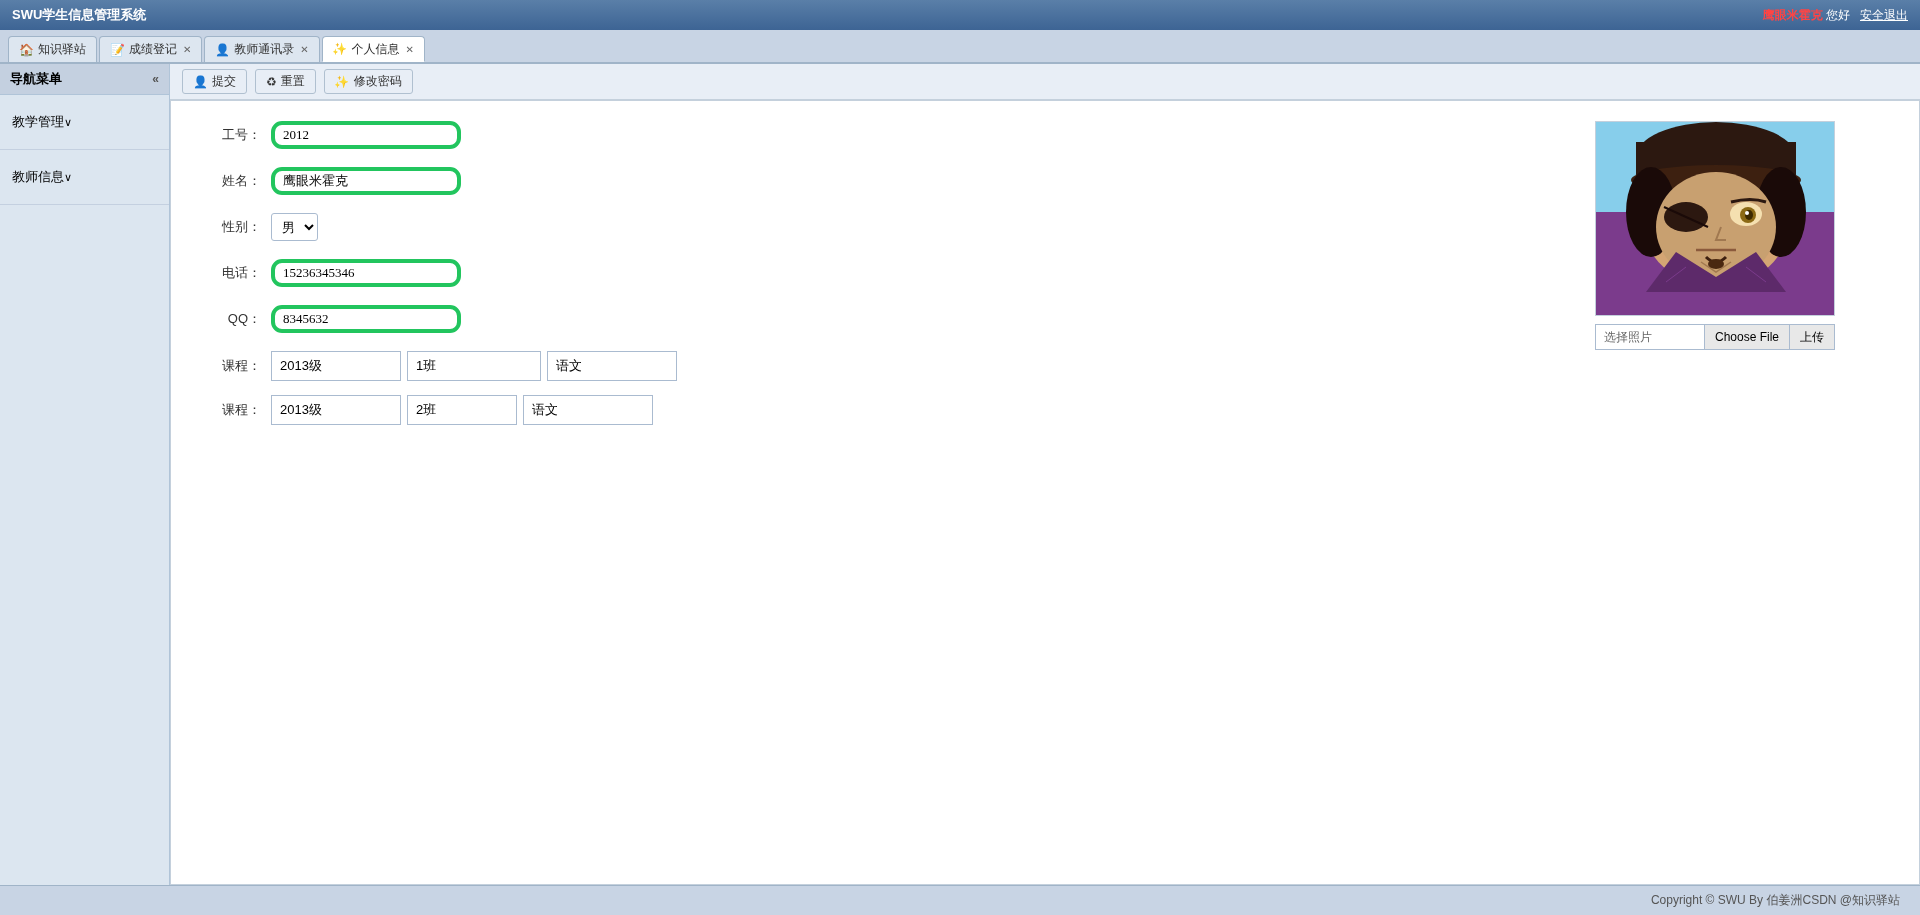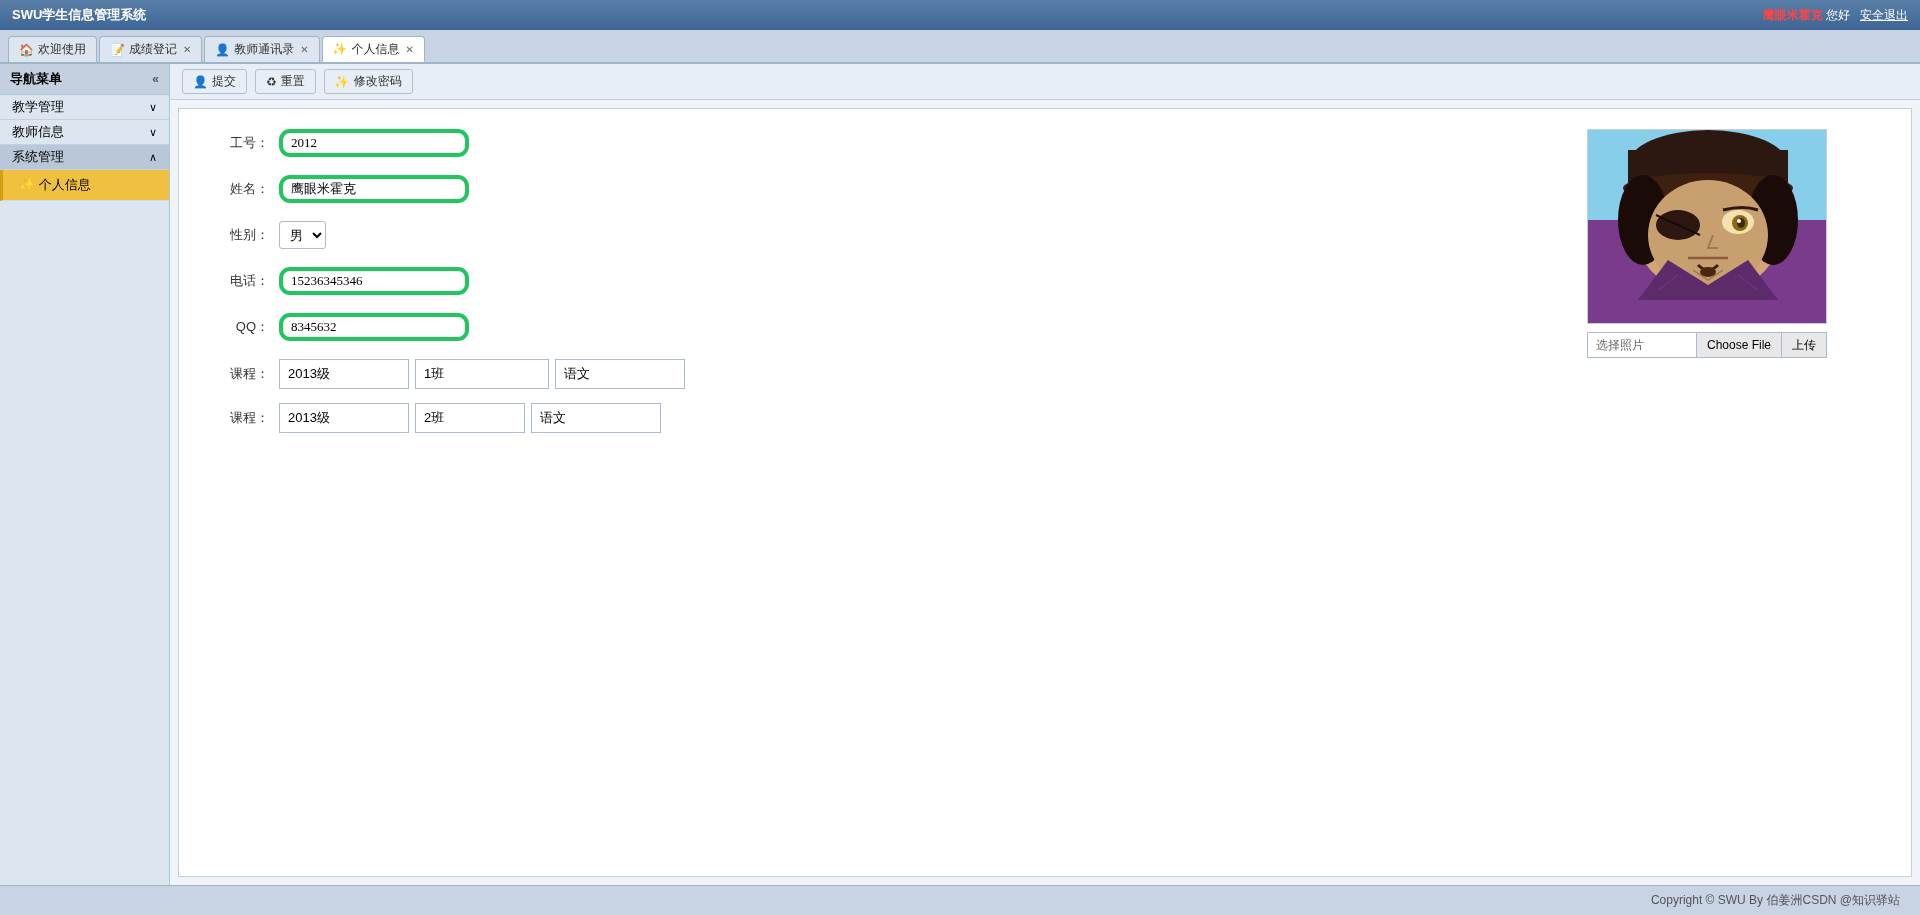--- a/index.html
+++ b/index.html
@@ -71,23 +71,22 @@
       align-items: center;
       padding: 6px 10px;
       background: #c4d0e0;
       border-bottom: 1px solid #b0c4d8;
       font-weight: bold;
       font-size: 13px;
     }
     .sidebar-header .collapse-icon { cursor: pointer; color: #555; font-size: 12px; }
     .sidebar-group-header {
       display: flex;
-      justify-content: space-between;
-      align-items: center;
-      padding: 3px 12px;
+      align-items: center;
+      padding: 18px 12px;
       background: #dce6f0;
       border-bottom: 1px solid #c4d0e0;
       cursor: pointer;
       font-size: 13px;
     }
     .sidebar-item {
       padding: 6px 16px;
       border-bottom: 1px solid #d0dce8;
       cursor: pointer;
       font-size: 13px;
@@ -130,21 +129,20 @@
       border-radius: 3px;
       cursor: pointer;
       font-size: 12px;
       color: #333;
     }
 
     
     #form-area {
       flex: 1;
       background: white;
-      margin: 8px;
       border: 1px solid #c4d0dc;
       padding: 20px 30px;
       position: relative;
       overflow: auto;
     }
 
     .form-row {
       display: flex;
       align-items: center;
       margin-bottom: 18px;
@@ -273,21 +271,21 @@
     <span class="username">鹰眼米霍克</span>
     <span class="greeting">您好</span>
     <span> &nbsp;</span>
     <span class="logout">安全退出</span>
   </div>
 </div>
 
 <div id="tab-bar">
   <div class="tab">
     <span class="tab-icon">🏠</span>
-    <span>欢迎使用</span>
+    <span>知识驿站</span>
   </div>
   <div class="tab">
     <span class="tab-icon">📝</span>
     <span>成绩登记</span>
     <span class="tab-close">✕</span>
   </div>
   <div class="tab">
     <span class="tab-icon">👤</span>
     <span>教师通讯录</span>
     <span class="tab-close">✕</span>
@@ -314,29 +312,20 @@
       </div>
     </div>
 
     <div class="sidebar-group">
       <div class="sidebar-group-header">
         <span>教师信息</span>
         <span class="chevron">∨</span>
       </div>
     </div>
 
-    <div class="sidebar-group expanded">
-      <div class="sidebar-group-header" style="background:#b8c8d8;">
-        <span>系统管理</span>
-        <span class="chevron">∧</span>
-      </div>
-      <div class="sidebar-item active">
-        <span>✨ 个人信息</span>
-      </div>
-    </div>
   </div>
 
   <div id="content">
 
     <div id="toolbar">
       <button class="toolbar-btn">
         <span>👤</span>
         <span>提交</span>
       </button>
       <button class="toolbar-btn">

